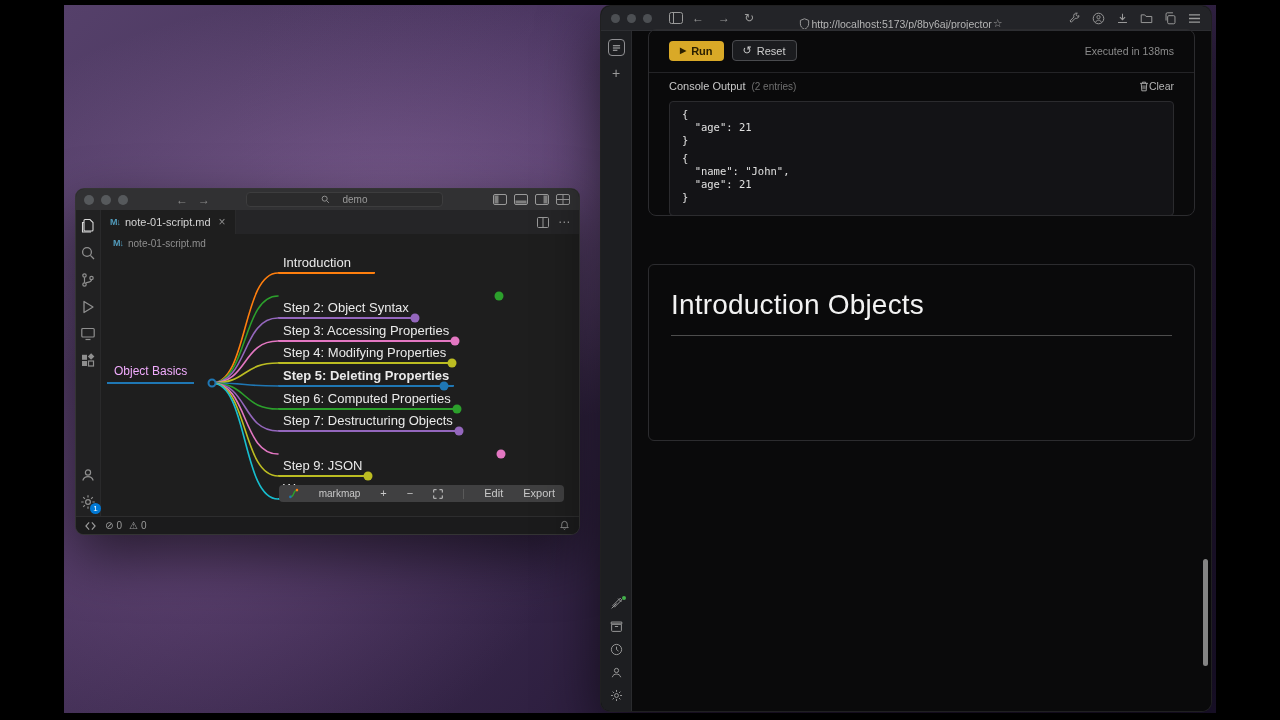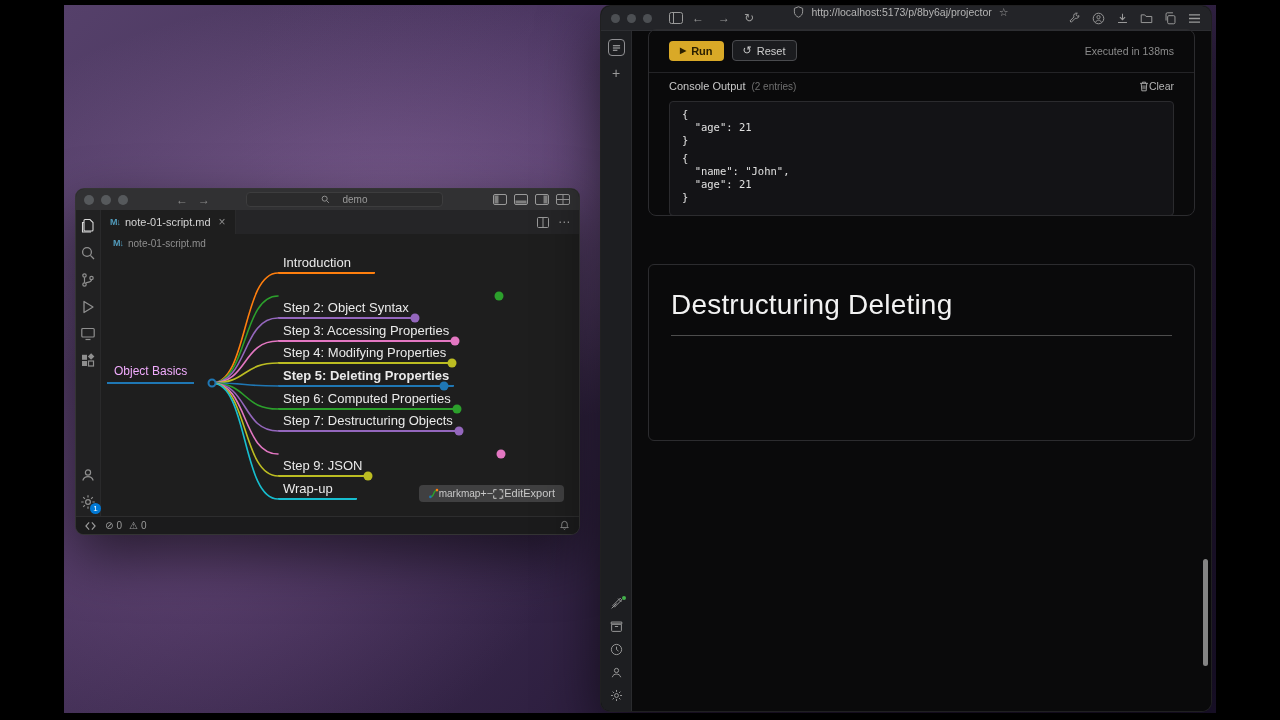--- a/index.html
+++ b/index.html
@@ -49,40 +49,40 @@
   .md-ic { color:#519aba; font-size:9px; font-weight:bold; letter-spacing:-1px; }
   .tab-close { color:#8c8c8c; font-size:12px; line-height:1; margin-left:3px; }
   .vs-tab-actions { margin-left:auto; display:flex; align-items:center; gap:9px; padding:0 9px; color:#9a9a9a; font-size:12px; }
   .vs-breadcrumb { height:18px; display:flex; align-items:center; gap:5px; padding-left:12px; font-size:10px; color:#8f8f8f; flex:0 0 auto; }
 
   .vs-editor { flex:1; position:relative; background:#1e1e1e; overflow:hidden; }
   .mm-svg { position:absolute; left:0; top:0; }
   .mm-node { position:absolute; font-size:13px; line-height:15px; color:#eaeaea; padding:1px 5px 2px; border-bottom:2px solid; border-radius:1px; white-space:nowrap; cursor:pointer; }
   .mm-root { position:absolute; font-size:12px; line-height:17px; color:#f0abfc; padding:1px 7px 2px; border-bottom:2px solid; white-space:nowrap; cursor:pointer; }
   .mm-dot { position:absolute; width:9px; height:9px; border-radius:50%; transform:translate(-50%,-50%); }
-  .mm-toolbar { position:absolute; right:15px; bottom:14px; background:#404041; border-radius:4px; display:flex; align-items:center; gap:0; padding:3px 9px; font-size:10px; color:#c9c9c9; }
+  .mm-toolbar { position:absolute; right:15px; bottom:14px; background:#404041; border-radius:4px; display:flex; align-items:center; gap:20px; padding:3px 9px; font-size:10px; color:#c9c9c9; }
   .mm-toolbar .sep { width:1px; height:10px; background:#5a5a5a; }
   .mm-btn { cursor:pointer; color:#c9c9c9; font-size:11px; line-height:1; }
 
   .vs-statusbar { height:18px; background:#1b1b1c; border-top:1px solid #2d2d2e; display:flex; align-items:center; gap:9px; padding:0 9px; font-size:10px; color:#9a9a9a; flex:0 0 auto; }
   .vs-statusbar .right { margin-left:auto; display:flex; align-items:center; }
   .stat-item { display:flex; align-items:center; gap:3px; }
 
   
   .browser {
     position:absolute; left:600px; top:5px; width:612px; height:707px;
     background:#0a0a0b; border-radius:10px; overflow:hidden;
     border:1px solid rgba(255,255,255,.09);
     box-shadow:0 24px 60px rgba(0,0,0,.6);
     display:flex; flex-direction:column;
   }
   .br-topbar { height:25px; background:#232428; border-bottom:1px solid #2d2e32; display:flex; align-items:center; padding:0 10px; gap:9px; position:relative; flex:0 0 auto; }
   .br-topbar .light { width:9px; height:9px; background:#4c4f53; }
   .br-nav { display:flex; gap:14px; color:#9a9a9a; font-size:12px; line-height:1; align-items:center; }
-  .br-url { position:absolute; left:175px; right:185px; top:0; bottom:0; display:flex; align-items:flex-start; justify-content:center; gap:7px; color:#b5b5b5; font-size:10.5px; white-space:nowrap; overflow:hidden; }
+  .br-url { position:absolute; left:175px; right:185px; top:0; bottom:0; display:flex; align-items:flex-end; justify-content:center; gap:1px; color:#b5b5b5; font-size:10.5px; white-space:nowrap; overflow:hidden; }
   .br-star { color:#9a9a9a; font-size:11px; }
   .br-actions { position:absolute; right:10px; top:0; bottom:0; display:flex; align-items:center; gap:11px; color:#9a9a9a; }
 
   .br-body { flex:1; display:flex; min-height:0; }
   .br-strip { width:31px; background:#1d1e21; border-right:1px solid #2a2b2e; display:flex; flex-direction:column; align-items:center; padding:8px 0 9px; gap:10px; flex:0 0 auto; }
   .br-strip .spacer { flex:1; }
   .app-sq { width:17px; height:17px; border:1.5px solid #8f8f92; border-radius:4px; display:flex; align-items:center; justify-content:center; }
   .plus { color:#9a9a9a; font-size:14px; line-height:1; }
   .strip-ic { position:relative; color:#9a9a9a; }
   .green-dot { position:absolute; right:-3px; top:-1px; width:4px; height:4px; border-radius:50%; background:#43b14b; }
@@ -460,21 +460,21 @@
   "age": 21
 }</pre>
               <pre class="console-entry">{
   "name": "John",
   "age": 21
 }</pre>
             </div>
         </div>
 
         <div class="section-card">
-          <div class="section-title">Destructuring Deleting</div>
+          <div class="section-title">Introduction Objects</div>
           <hr class="section-rule">
         </div>
 
         <div class="br-scrollbar"></div>
       </div>
     </div>
   </div>
 </div>
 
 </body></html>

